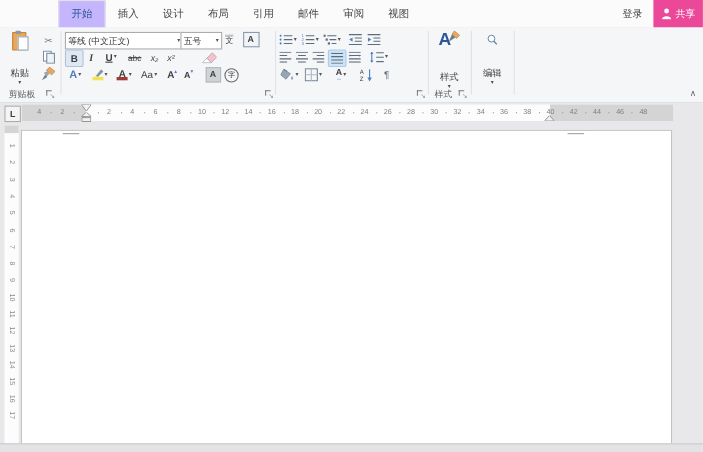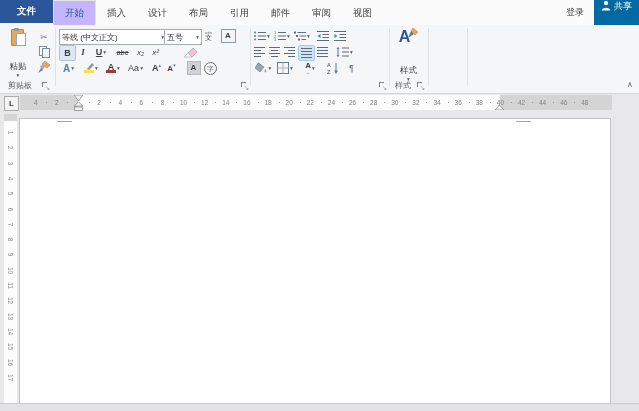--- a/index.html
+++ b/index.html
@@ -9,22 +9,22 @@
   
   .tabbar{position:absolute;left:0;top:0;width:639px;height:25px;background:#fbfbfc;border-bottom:1px solid #e6e7e9;}
   .file-tab{position:absolute;left:0;top:2;width:53px;height:23px;background:#2b579a;color:#fff;
             font-size:9.5px;font-weight:bold;display:flex;align-items:center;justify-content:center;cursor:pointer;}
   .tabs{position:absolute;left:53px;top:0;height:25px;display:flex;}
   .tab{padding:0 11px;line-height:25px;font-size:9.5px;color:#454545;cursor:pointer;white-space:nowrap;}
   .tab.active{color:#2b579a;background:#c4b5fd;border:1px solid #e2e3e5;border-bottom:none;line-height:23px;}
   .tellme{position:absolute;left:384px;top:0;height:25px;display:flex;align-items:center;gap:4px;}
   .tellme .txt{font-size:8.5px;color:#7a7a7a;}
   .signin{position:absolute;left:566px;top:0;height:25px;line-height:25px;font-size:9px;color:#3a3a3a;cursor:pointer;}
-  .share{position:absolute;left:594px;top:0;width:45px;height:25px;background:#0369a1;color:#fff;font-size:9px;
-         display:flex;justify-content:center;gap:3px;cursor:pointer;}
+  .share{position:absolute;left:594px;top:0;width:45px;height:25px;background:#ec4899;color:#fff;font-size:9px;
+         display:flex;align-items:center;justify-content:center;gap:3px;cursor:pointer;}
 
   
   .ribbon{position:absolute;left:0;top:25px;width:639px;height:68px;background:#f5f6f8;border-bottom:1px solid #d5d8db;}
   .gsep{position:absolute;top:3px;height:58px;width:1px;background:#e0e2e5;}
   .glabel{position:absolute;top:55px;height:11px;font-size:8px;color:#5f6264;text-align:center;line-height:11px;}
   .launcher{position:absolute;top:56px;width:9px;height:9px;cursor:pointer;}
   .launcher::before{content:"";position:absolute;left:1px;top:1px;width:4px;height:4px;
                     border-left:1px solid #818181;border-top:1px solid #818181;}
   .launcher::after{content:"\2198";position:absolute;right:0;bottom:-1px;font-size:6px;line-height:1;color:#818181;}
   .rbtn{position:absolute;display:flex;align-items:center;justify-content:center;height:14px;border-radius:2px;
@@ -77,21 +77,20 @@
   .stack{display:flex;flex-direction:column;align-items:center;line-height:1;}
   .phon-top{font-size:4px;color:#777;}
   .phon-bot{font-size:7px;color:#3e3e3e;margin-top:-1px;}
 </style>
 </head>
 <body>
 
 <div class="stage">
 
   <div class="tabbar">
-    <div class="file-tab">文件</div>
     <div class="tabs" id="tabs">
         <div class="tab active">开始</div>
         <div class="tab">插入</div>
         <div class="tab">设计</div>
         <div class="tab">布局</div>
         <div class="tab">引用</div>
         <div class="tab">邮件</div>
         <div class="tab">审阅</div>
         <div class="tab">视图</div>
       </div>
@@ -373,20 +372,28 @@
           <polygon points="0,10 3,3 6,6" fill="#6d7d8d"></polygon>
         </svg>
       </span>
       <span class="cap">样式</span>
       <span class="dd">▾</span>
     </div>
     <div class="glabel" style="left:390px;width:26px;">样式</div>
     <div class="launcher" style="left:416px;"></div>
     <div class="gsep" style="left:428px;"></div>
 
+    <div class="bigbtn" style="left:431px;">
+      <svg width="15" height="16" viewBox="0 0 15 16" style="margin-top:3px;">
+        <circle cx="6.5" cy="6" r="4.5" fill="#fdfdfd" stroke="#5b7da0" stroke-width="1.2"></circle>
+        <line x1="9.8" y1="9.5" x2="13.5" y2="13.5" stroke="#5b7da0" stroke-width="1.6"></line>
+      </svg>
+      <span class="cap">编辑</span>
+      <span class="dd">▾</span>
+    </div>
     <div class="gsep" style="left:467px;"></div>
 
     <div class="collapse">∧</div>
   </div>
 
   <div class="workspace">
 
     <div class="tabsel">L</div>
 
     <div class="hruler" id="hruler">

